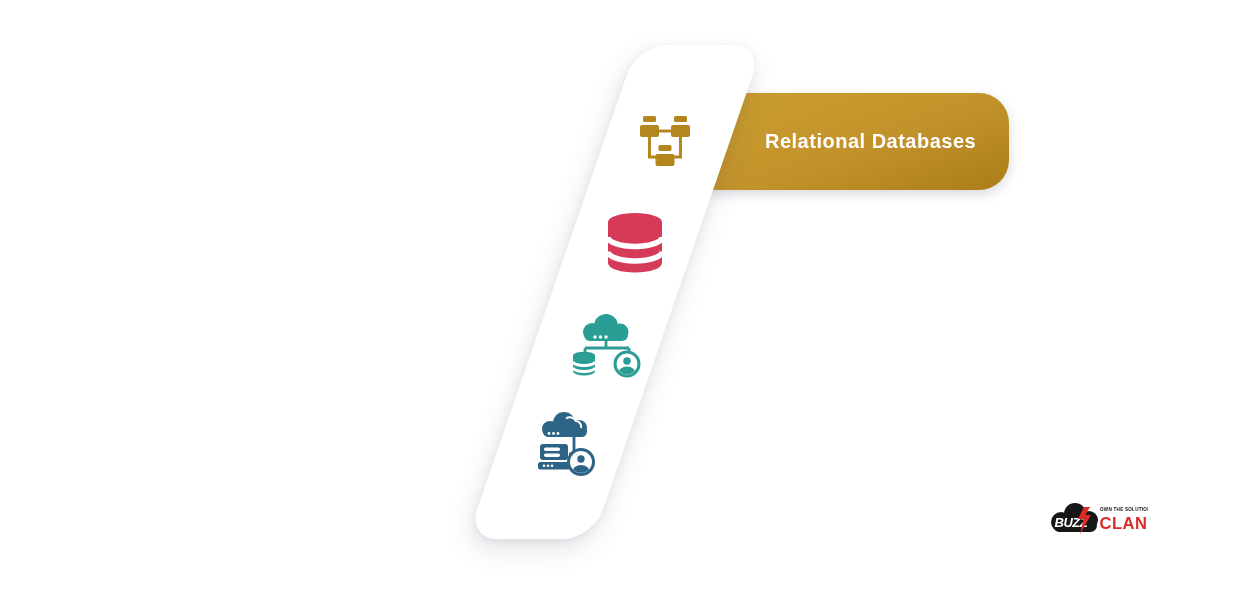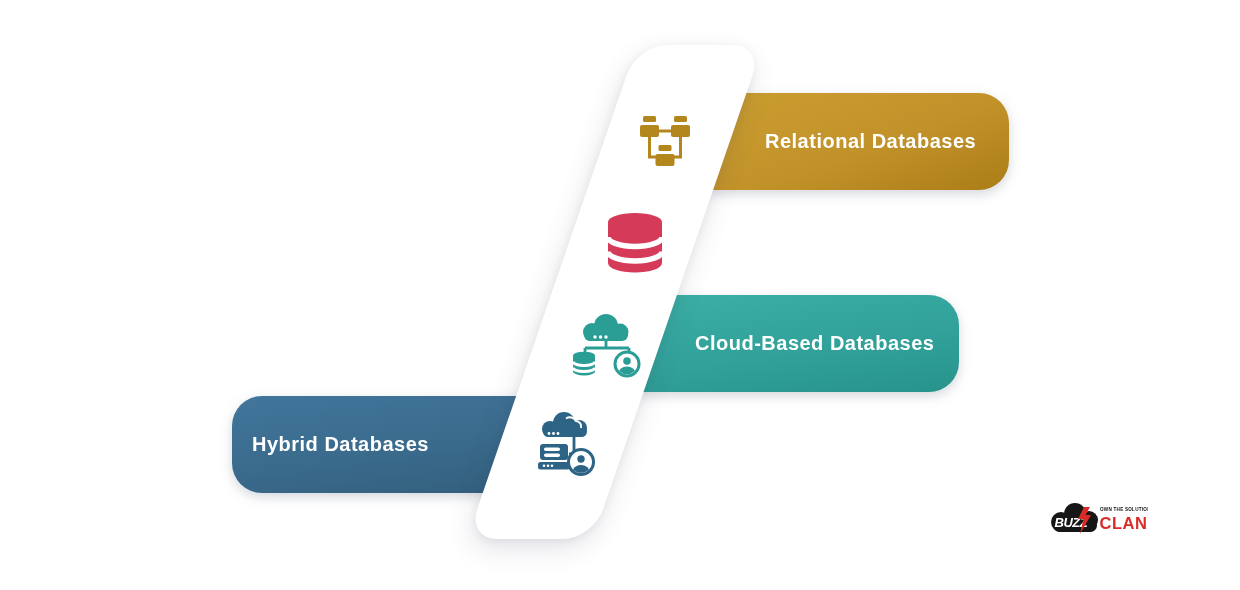--- a/index.html
+++ b/index.html
@@ -47,31 +47,21 @@
 
 <div class="stage">
 
   <div class="band-wrap wrap-relational">
     <div class="band right-side band-relational">
       <span class="band-label">Relational Databases</span>
     </div>
   </div>
 
 
-  <div class="band-wrap wrap-cloud">
-    <div class="band right-side band-cloud">
-      <span class="band-label">Cloud-Based Databases</span>
-    </div>
-  </div>
 
-  <div class="band-wrap wrap-hybrid">
-    <div class="band left-side band-hybrid">
-      <span class="band-label">Hybrid Databases</span>
-    </div>
-  </div>
 
   <div class="column"></div>
 
   <div class="icon icon-relational">
     <svg width="58" height="56" viewBox="0 0 58 56" xmlns="http://www.w3.org/2000/svg">
       <g stroke="#b3871d" stroke-width="3" fill="none">
         <path d="M23 16 H35"></path>
         <path d="M13.5 22 V42 H44.5 V22"></path>
       </g>
       <g fill="#b3871d">

